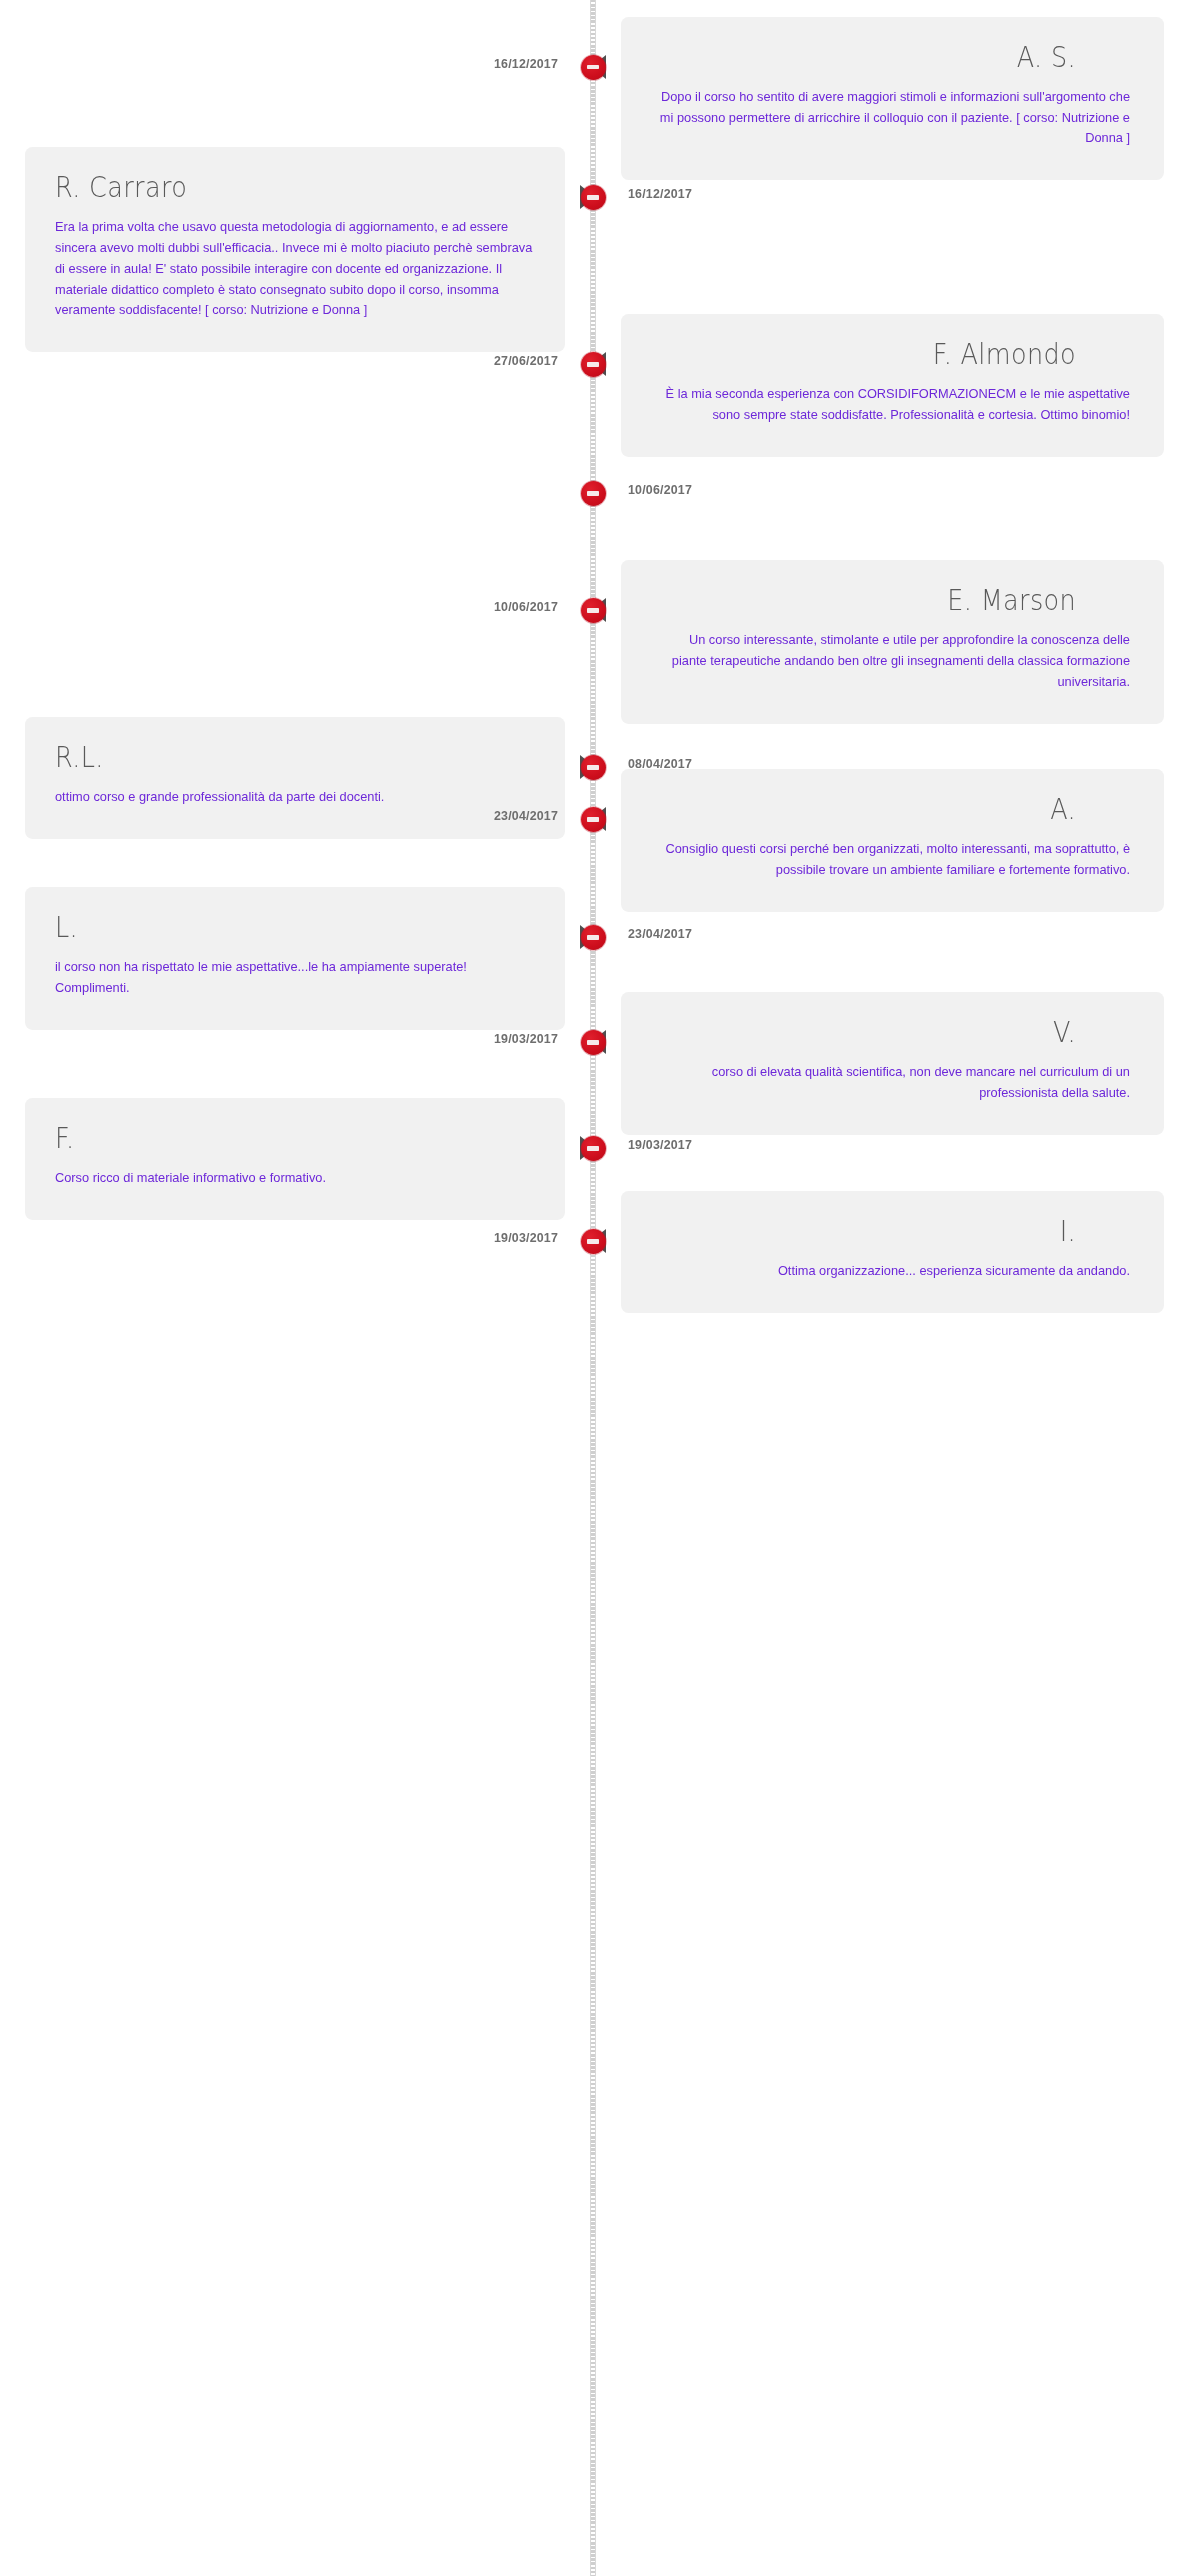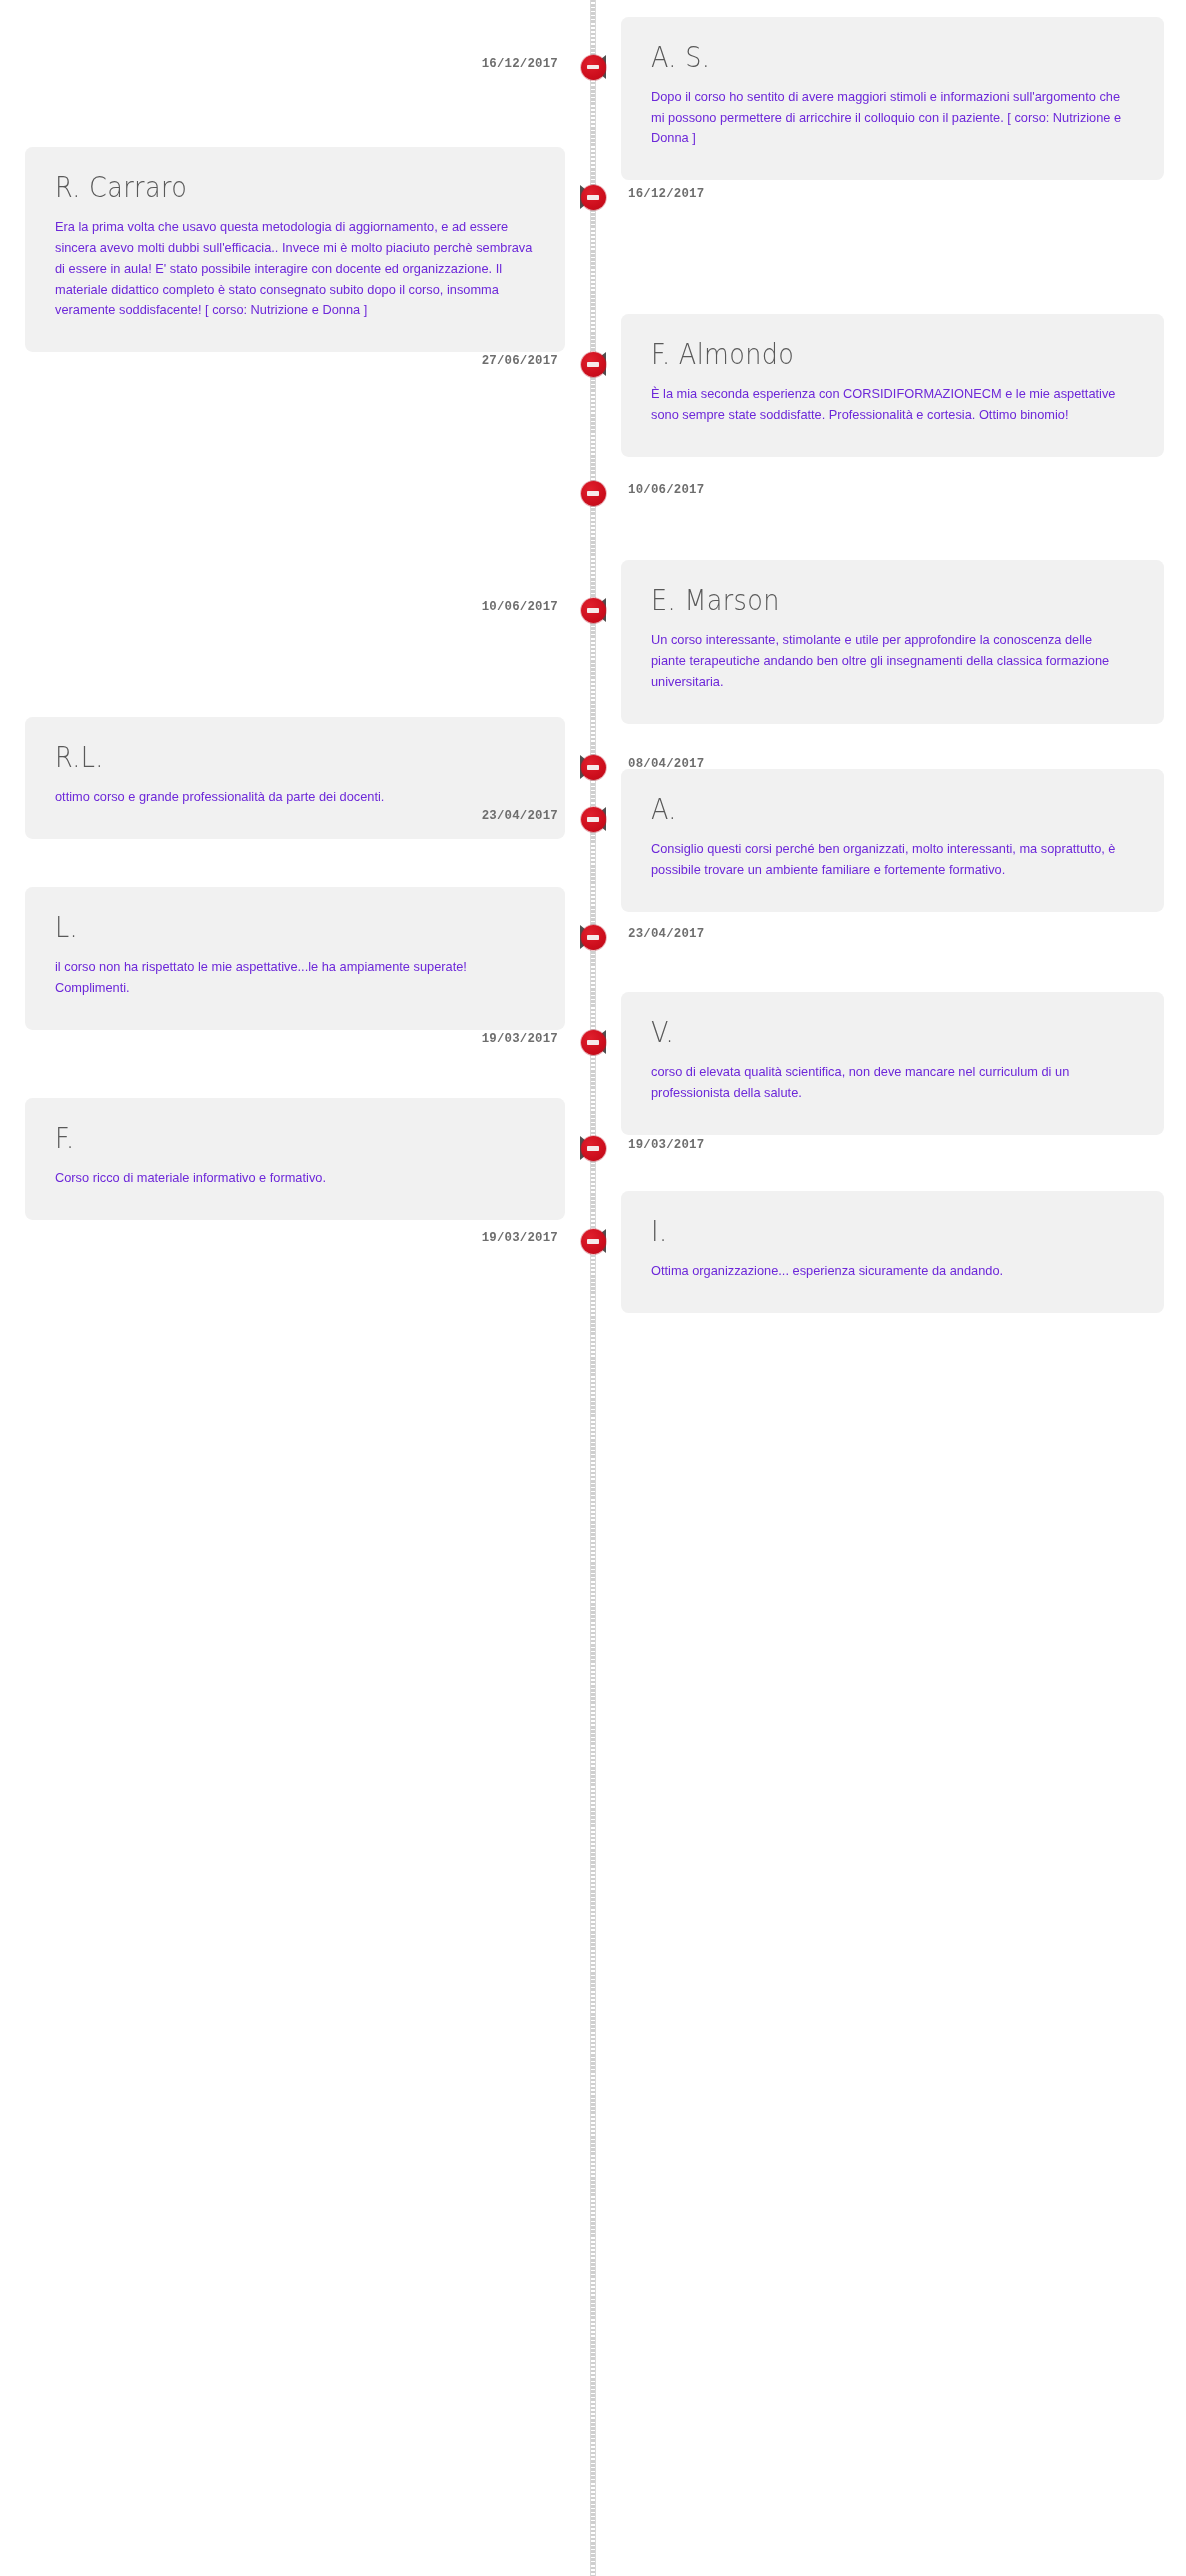--- a/index.html
+++ b/index.html
@@ -49,21 +49,21 @@
     display: flex;
     align-items: flex-start;
     z-index: 2;
   }
   .col {
     width: 50%;
     position: relative;
     display: flex;
   }
   .col-left  { justify-content: flex-end; padding-right: 28px; padding-left: 25px; }
-  .col-right { justify-content: flex-start; padding-left: 28px; }
+  .col-right { justify-content: flex-start; padding-left: 28px; text-align: right; }
 
   
   .card {
     position: relative;
     width: 543px;
     background: #f1f1f1;
     border-radius: 7.4px;
     padding: 25px 30px 31px 30px;
   }
   .card-name {
@@ -100,21 +100,21 @@
     right: -30px;
     border-left: 15.7px solid #4f4f4f;
   }
   .entry-right .card::after {
     left: -30px;
     border-right: 15.7px solid #4f4f4f;
   }
 
   
   .date {
-    font-family: Liberation Mono, monospace;
+    font-family: Liberation Sans, sans-serif;
     font-size: 12.4px;
     font-weight: bold;
     color: #6e6e6e;
     letter-spacing: 0.2px;
     position: absolute;
     top: 40px;
     white-space: nowrap;
     z-index: 3;
   }
   .entry-left  .date { left: 50%; margin-left: 35px; }

